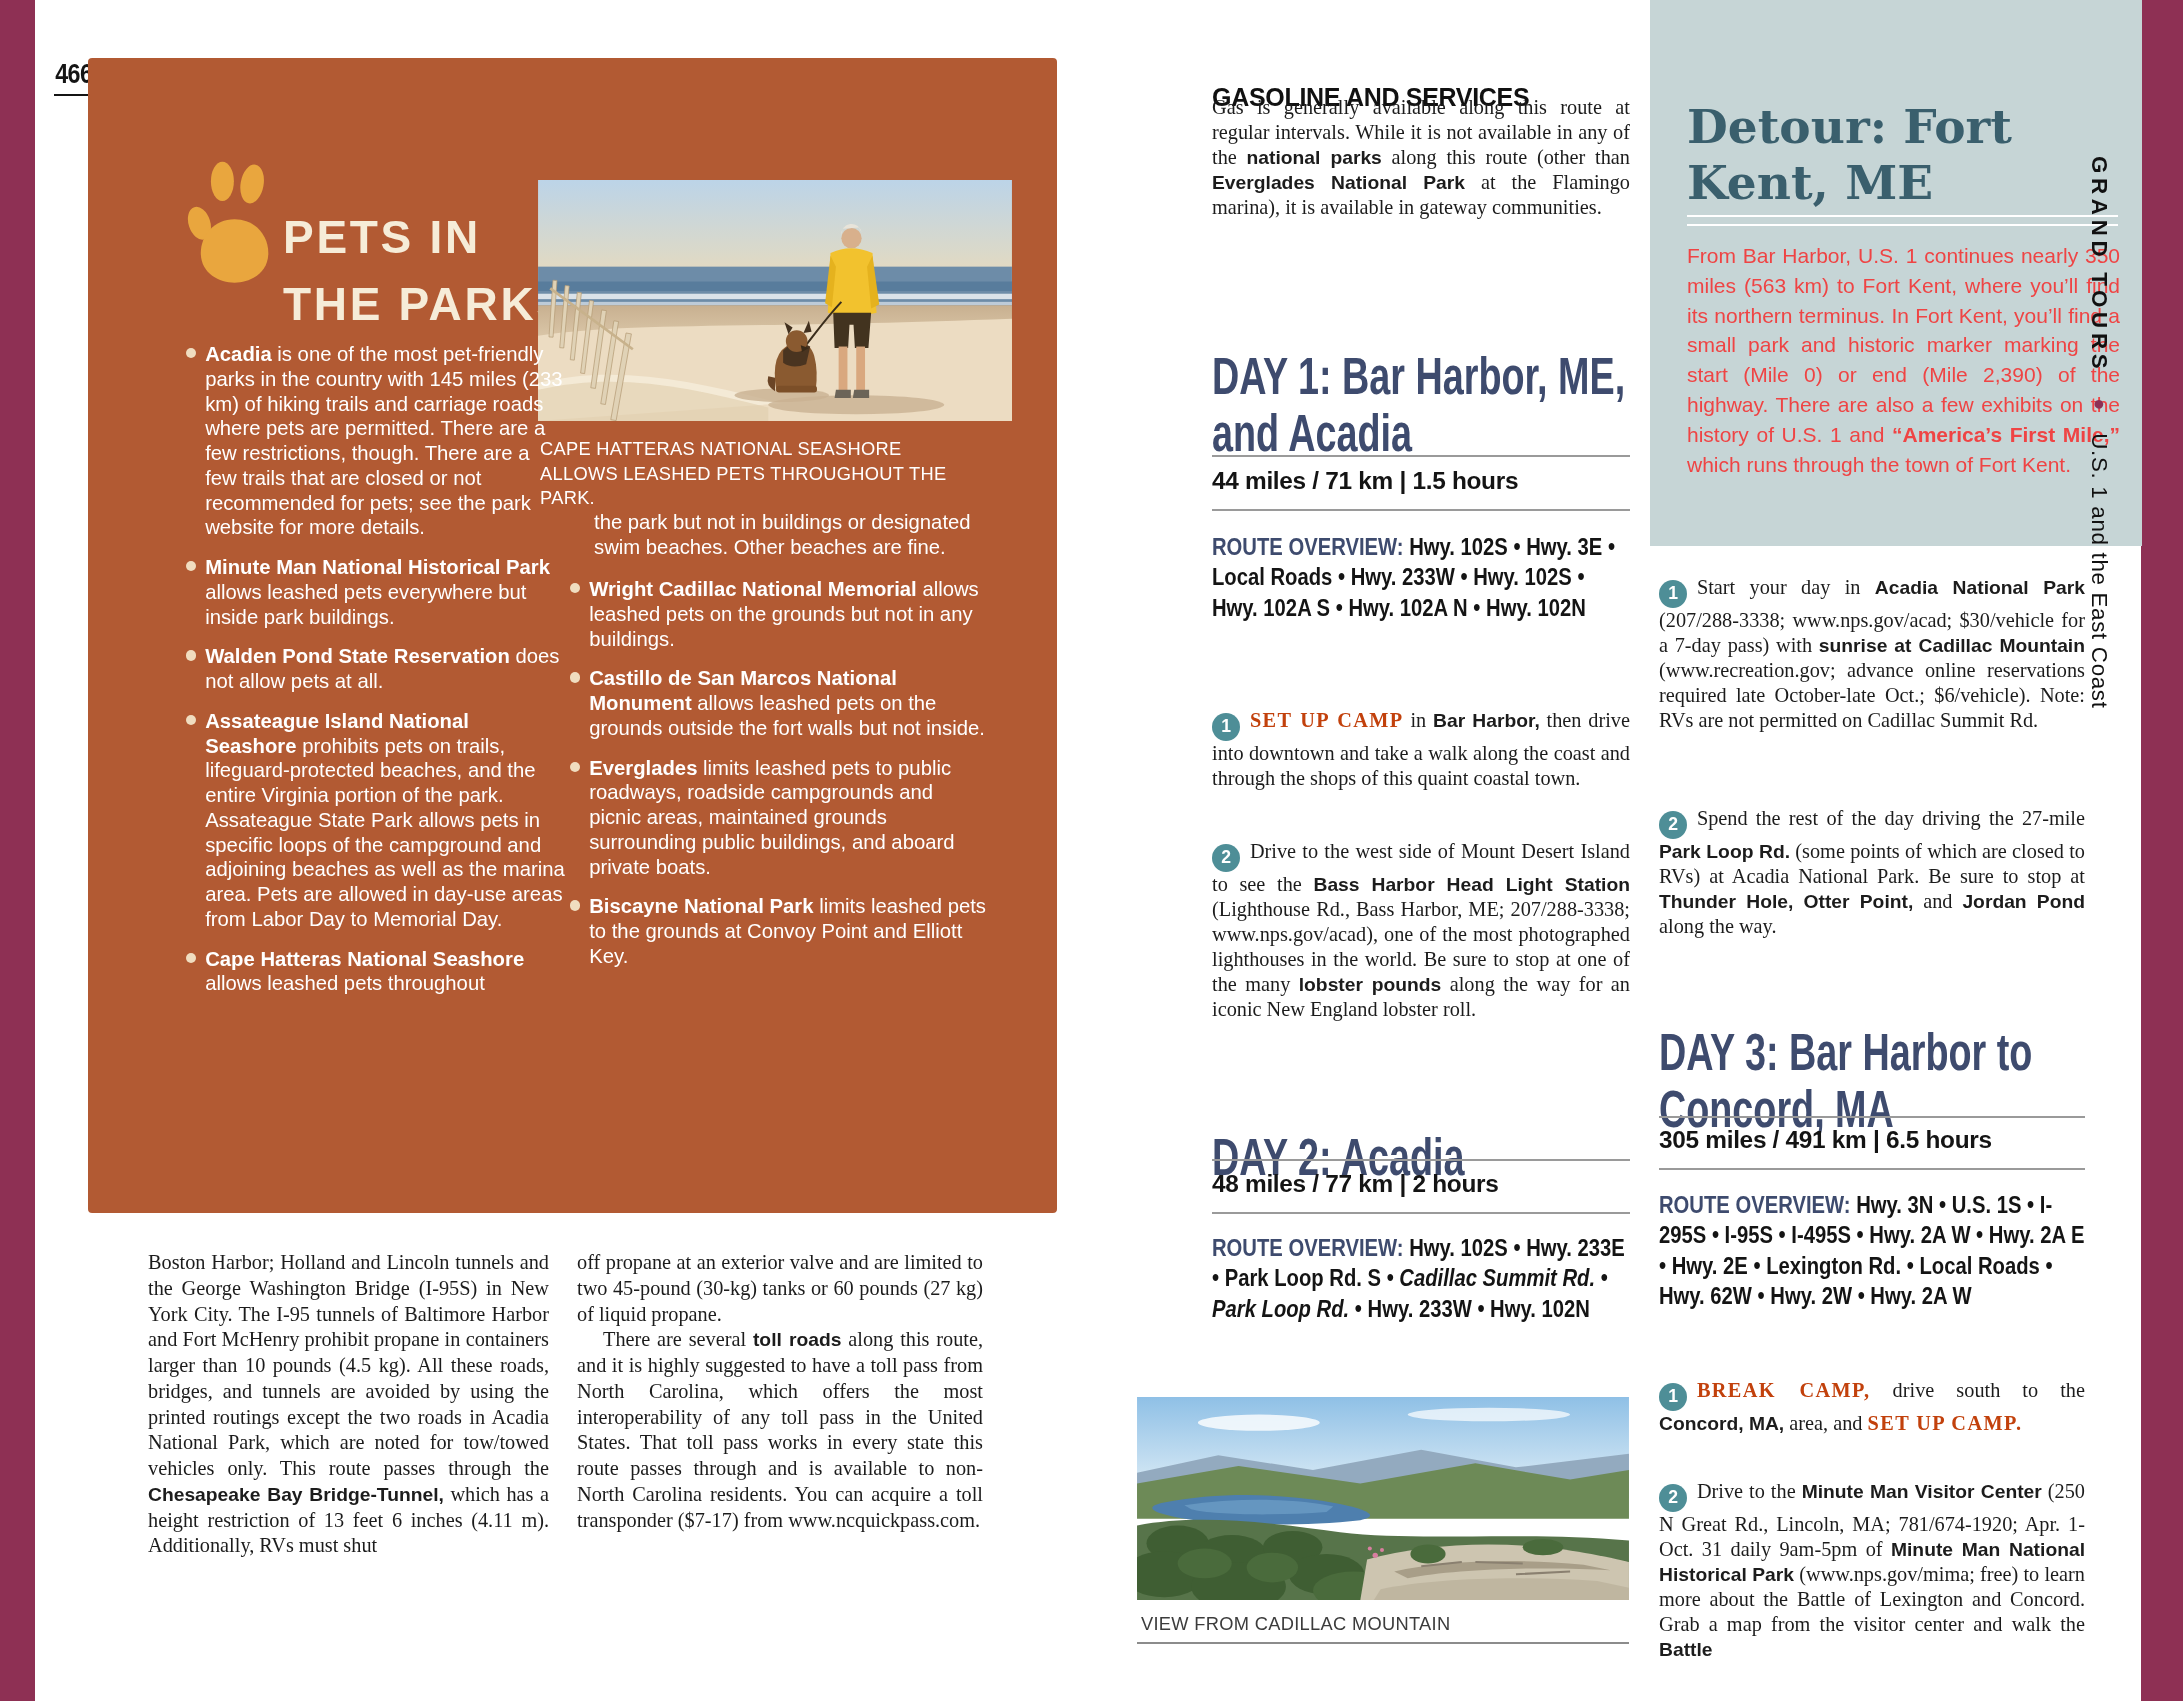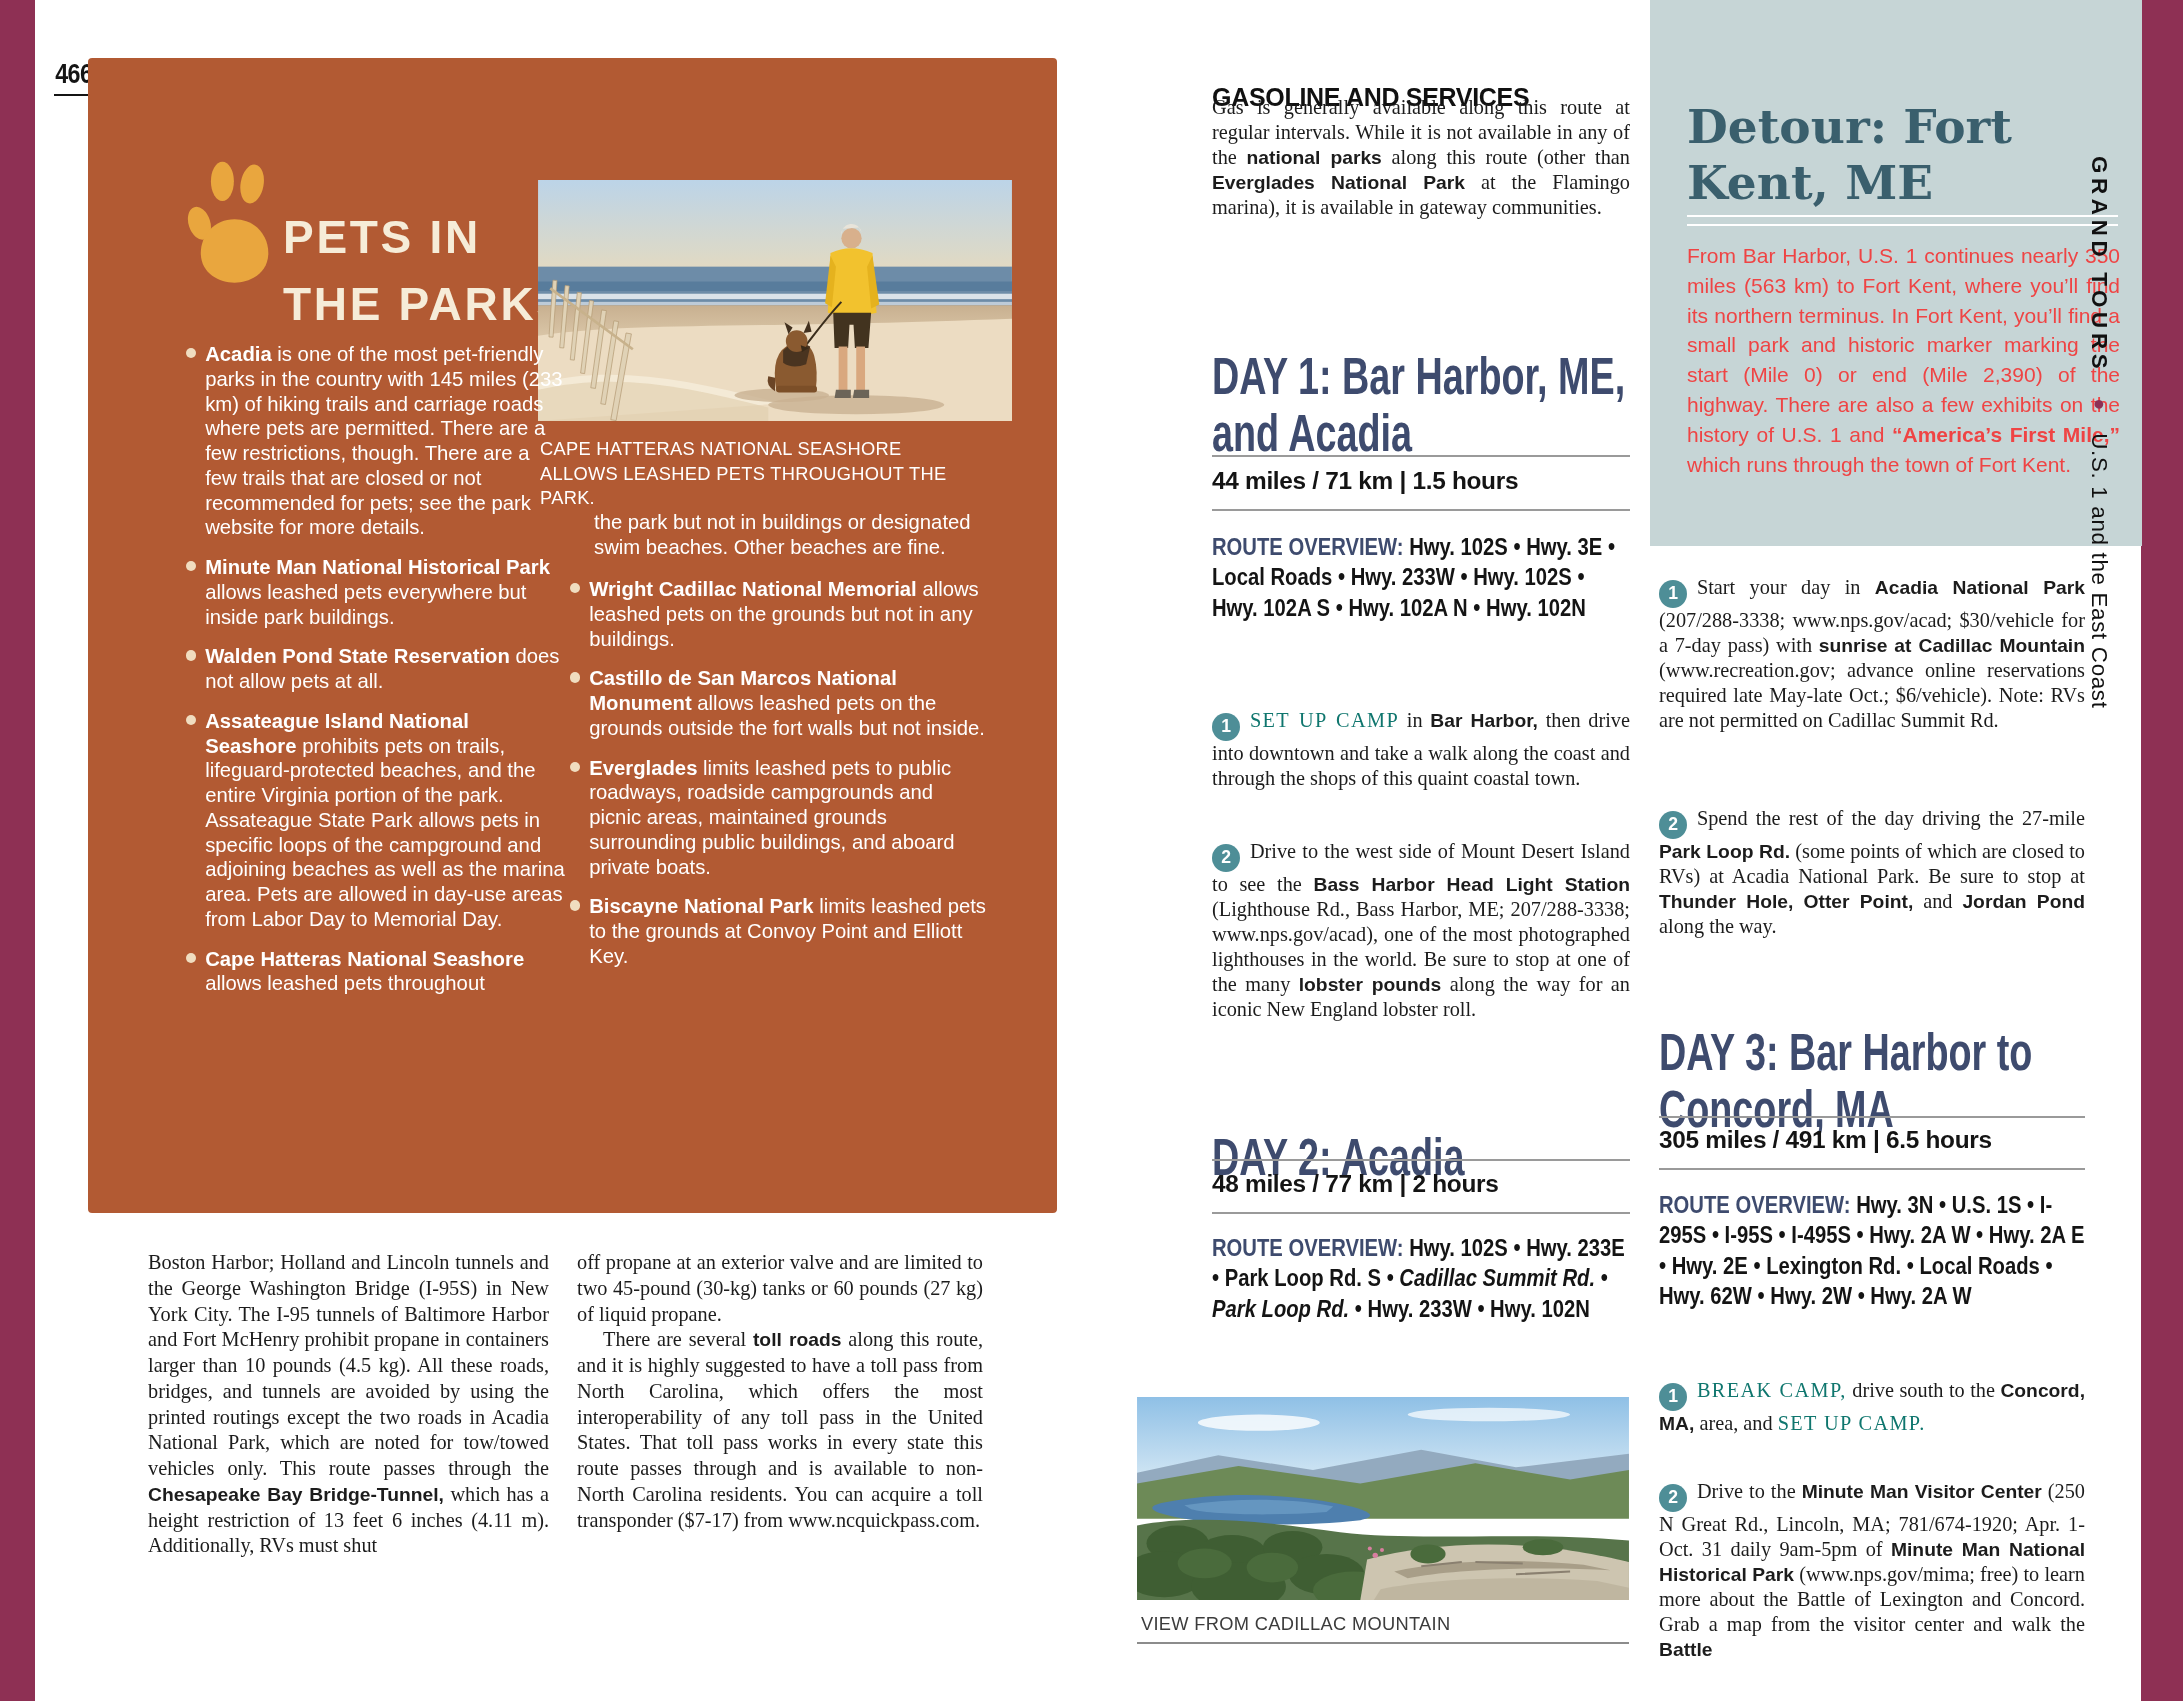--- a/index.html
+++ b/index.html
@@ -51,21 +51,21 @@
          font-weight:700;font-size:24.4px;letter-spacing:-0.3px;color:#141414;}
   .route{position:absolute;font-family:"Liberation Sans","DejaVu Sans",sans-serif;
          font-weight:700;font-size:23px;line-height:1.32;color:#141414;
          transform:scaleX(.88);transform-origin:0 0;}
   .route .lbl{color:#3e4b6e;}
   .route i{font-style:italic;}
   .stepnum{display:inline-flex;align-items:center;justify-content:center;
            width:28.4px;height:28.4px;border-radius:50%;background:#4e8e97;color:#fff;
            font-family:"Liberation Sans","DejaVu Sans",sans-serif;font-weight:700;font-size:17.6px;
            margin-right:9.5px;vertical-align:-5.4px;}
-  .camp{font-weight:400;color:#0f766e;letter-spacing:1.4px;}
+  .camp{font-weight:700;color:#c2410c;letter-spacing:1.4px;}
   
   .detour-box{position:absolute;left:1650px;top:0;width:492px;height:546px;background:#c6d5d6;}
   .detour-title{position:absolute;left:1687px;top:60px;
                 font-family:"DejaVu Serif","Liberation Serif",serif;font-weight:700;
                 font-size:47px;line-height:1.2;color:#3a5f6d;}
   .dbl-rule{position:absolute;left:1687px;top:215px;width:431px;height:6.8px;
             border-top:2.7px solid #ffffff;border-bottom:2.7px solid #ffffff;}
   .detour-body{position:absolute;left:1687px;top:241px;width:433px;
                font-family:"Liberation Sans","DejaVu Sans",sans-serif;
                font-size:21px;line-height:1.42;color:#ef4444;text-align:justify;}
@@ -302,21 +302,21 @@
   <div class="detour-box"></div>
 
   <h2 class="detour-title"><span>Detour: Fort</span><br><span>Kent, ME</span></h2>
   <div class="dbl-rule"></div>
 
   <div class="detour-body"><span>From Bar Harbor, U.S. 1 continues nearly 350 miles (563 km) to Fort Kent, where you’ll find its northern terminus. In Fort Kent, you’ll find a small park and historic marker marking the start (Mile 0) or end (Mile 2,390) of the highway. There are also a few exhibits on the history of U.S. 1 and </span><b>“America’s First Mile,”</b><span> which runs through the town of Fort Kent.</span></div>
 
   <div class="sidebar-vert"><span class="series">GRAND TOURS</span><span class="sep">●</span><span class="strip-title">U.S. 1 and the East Coast</span></div>
 
   <div class="serif-p" style="left:1659px;top:575px;width:426px;">
-    <p><span class="stepnum">1</span><span>Start your day in </span><b class="bs">Acadia National Park</b><span> (207/288-3338; www.nps.gov/acad; $30/vehicle for a 7-day pass) with </span><b class="bs">sunrise at Cadillac Mountain</b><span> (www.recreation.gov; advance online reservations required late May-late Oct.; $6/vehicle). Note: RVs are not permitted on Cadillac Summit Rd.</span></p>
+    <p><span class="stepnum">1</span><span>Start your day in </span><b class="bs">Acadia National Park</b><span> (207/288-3338; www.nps.gov/acad; $30/vehicle for a 7-day pass) with </span><b class="bs">sunrise at Cadillac Mountain</b><span> (www.recreation.gov; advance online reservations required late October-late Oct.; $6/vehicle). Note: RVs are not permitted on Cadillac Summit Rd.</span></p>
   </div>
 
   <div class="serif-p" style="left:1659px;top:806px;width:426px;">
     <p><span class="stepnum">2</span><span>Spend the rest of the day driving the 27-mile </span><b class="bs">Park Loop Rd.</b><span> (some points of which are closed to RVs) at Acadia National Park. Be sure to stop at </span><b class="bs">Thunder Hole, Otter Point,</b><span> and </span><b class="bs">Jordan Pond</b><span> along the way.</span></p>
   </div>
 
   <h2 class="day-h" style="left:1659px;top:982px;">DAY 3: Bar Harbor to Concord, MA</h2>
   <div class="rule" style="left:1659px;top:1116px;width:426px;"></div>
   <div class="stats" style="left:1659px;top:1126px;">305 miles / 491 km | 6.5 hours</div>
   <div class="rule" style="left:1659px;top:1168px;width:426px;"></div>

